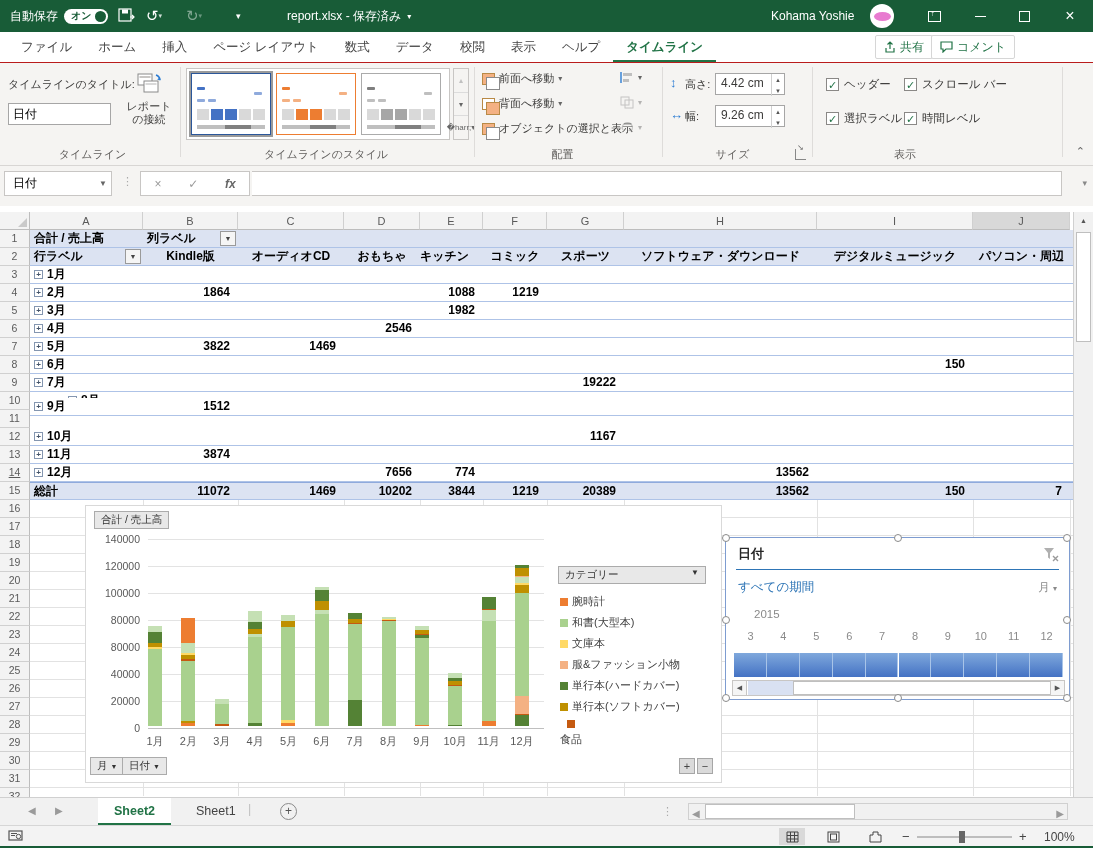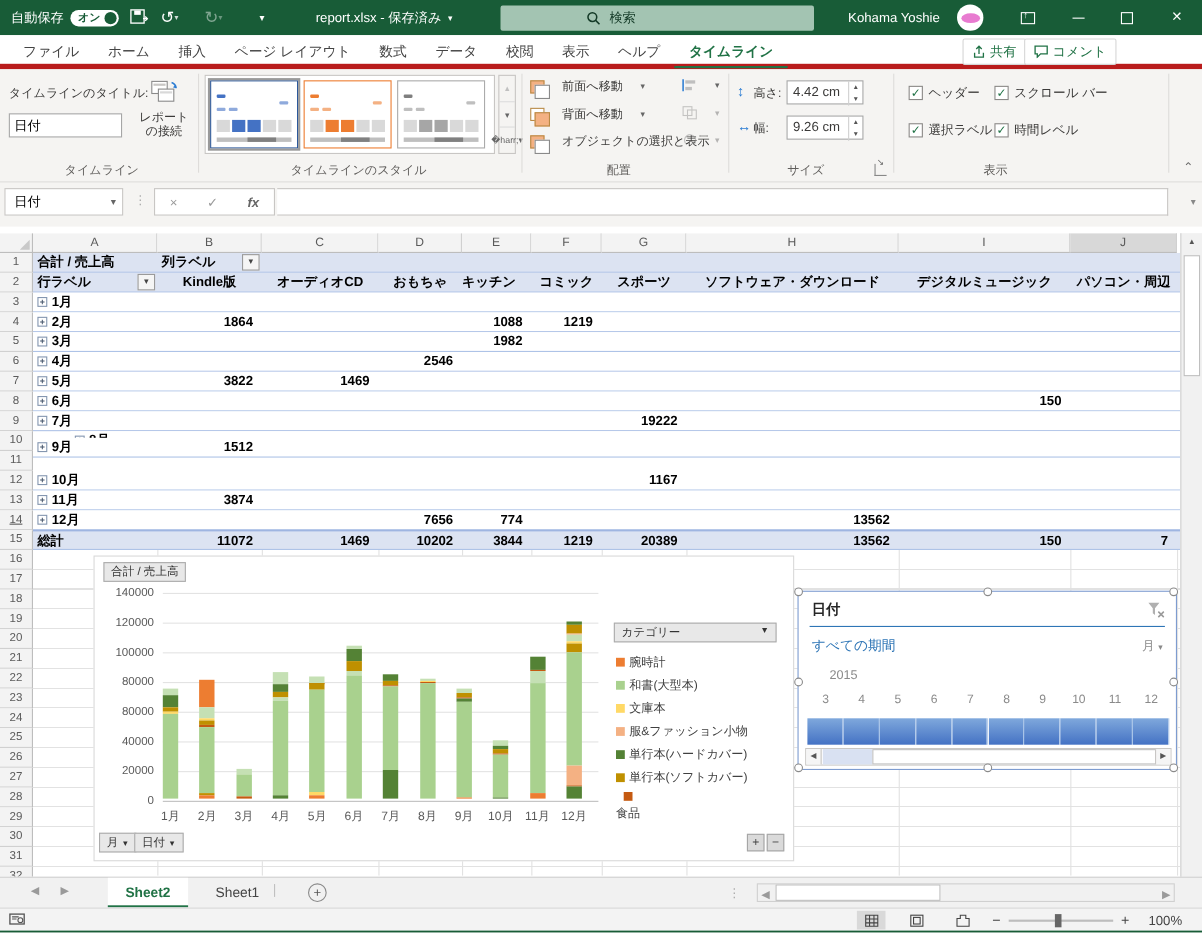--- a/index.html
+++ b/index.html
@@ -18,21 +18,21 @@
   .search-pill { position:absolute; left:455px; top:5px; width:285px; height:23px; background:#A3C4B2; border-radius:2px; display:flex; align-items:center; color:#143A27; font-size:12px; padding-left:78px; }
   .win-btn { position:absolute; top:0; width:44px; height:32px; display:flex; align-items:center; justify-content:center; font-size:14px; }
   .avatar { width:24px; height:24px; border-radius:50%; background:#fff; position:relative; overflow:hidden; }
   .avatar::after { content:""; position:absolute; left:4px; top:8px; width:17px; height:9px; border-radius:50%; background:#E87BD0; }
   .max-box { width:11px; height:11px; border:1.5px solid #fff; }
   .min-bar { width:11px; height:0; border-bottom:1.5px solid #fff; }
   .ribopt { width:13px; height:11px; border:1.5px solid #fff; position:relative; }
   .ribopt::after { content:"↑"; position:absolute; left:2px; top:-3px; font-size:8px; }
 
   
-  .tabsrow { position:absolute; left:0; top:32px; width:1093px; height:31px; background:#fff; border-bottom:5px solid #b91c1c; }
+  .tabsrow { position:absolute; left:0; top:32px; width:1093px; height:31px; background:#fff; border-bottom:1px solid #b91c1c; }
   .rtab { display:inline-block; height:30px; line-height:30px; padding:0 13px; font-size:12.5px; color:#444; cursor:pointer; }
   .rtab.active { color:#217346; font-weight:bold; border-bottom:2.5px solid #217346; }
   .pill-btn { position:absolute; top:3px; height:24px; border:1px solid #D6D6D6; background:#fff; color:#217346; font-size:12px; display:flex; align-items:center; padding:0 8px; gap:4px; border-radius:2px; }
 
   
   .ribbon { position:absolute; left:0; top:63px; width:1093px; height:103px; background:#F5F4F2; border-bottom:1px solid #D8D6D4; font-size:11px; color:#3B3A39; }
   .vsep { position:absolute; top:4px; height:90px; width:0; border-left:1px solid #DEDCDA; }
   .grp-label { position:absolute; top:84px; font-size:11px; color:#605E5C; text-align:center; }
   .rlabel { font-size:11px; color:#3B3A39; }
   .tl-title-input { position:absolute; left:8px; top:40px; width:103px; height:22px; border:1px solid #A6A6A6; background:#fff; font-size:12px; padding:2px 4px; font-family:inherit; }
@@ -41,21 +41,21 @@
   .thumb { width:80px; height:62px; border:1px solid #ABABAB; background:#fff; position:relative; padding:6px 5px; }
   .thumb.sel { outline:2px solid #9A9A9A; border:1px solid #2B579A; }
   .thumb.orange { border-color:#ED7D31; }
   .sq { display:inline-block; width:8px; height:3px; margin-right:3px; border-radius:1px; }
   .trow { display:flex; gap:2px; margin-top:5px; }
   .tcell { width:12px; height:11px; background:#D9D9D9; }
   .tbar { height:4px; background:#BFBFBF; margin-top:5px; position:relative; }
   .tbar::after { content:""; position:absolute; left:28px; top:0; width:26px; height:4px; background:#808080; }
   .gal-arrows { position:absolute; left:453px; top:5px; width:16px; height:72px; border:1px solid #C8C6C4; background:#F5F4F2; display:flex; flex-direction:column; }
   .gal-arrows span { flex:1; display:flex; align-items:center; justify-content:center; font-size:8px; color:#666; border-bottom:1px solid #DCDCDC; }
-  .arr-btn { position:absolute; font-size:11px; color:#3B3A39; display:flex; align-items:center; gap:16px; }
+  .arr-btn { position:absolute; font-size:11px; color:#3B3A39; display:flex; align-items:center; gap:4px; }
   .ico-sq { display:inline-block; width:13px; height:12px; border:1px solid #B98A46; background:#F4B183; position:relative; }
   .ico-sq.back { background:#fff; }
   .ico-sq.back::after { content:""; position:absolute; left:3px; top:3px; width:12px; height:11px; background:#F4B183; border:1px solid #B98A46; }
   .ico-sq.front::after { content:""; position:absolute; left:3px; top:3px; width:12px; height:11px; background:#fff; border:1px solid #8A8A8A; }
   .caret { font-size:8px; color:#666; }
   .spin-box { position:absolute; width:70px; height:22px; border:1px solid #A6A6A6; background:#fff; font-size:12px; padding:2px 14px 2px 5px; }
   .spin-arrows { position:absolute; width:13px; height:22px; border-left:1px solid #D0D0D0; right:0; top:0; display:flex; flex-direction:column; }
   .spin-arrows i { flex:1; font-style:normal; font-size:6px; color:#555; display:flex; align-items:center; justify-content:center; }
   .chk { display:flex; align-items:center; gap:5px; font-size:11.5px; color:#3B3A39; }
   .chk .box { width:13px; height:13px; border:1px solid #8A8886; background:#fff; color:#217346; font-size:11px; line-height:12px; text-align:center; font-weight:bold; }
@@ -162,27 +162,20 @@
       </div>
     <div class="item qat-btn dim" style="left:186px;">
         <span>↻</span>
         <span class="caret" style="color:#fff;opacity:.8;font-size:7px;">▾</span>
       </div>
     <div class="item" style="left:236px;font-size:9px;">▾</div>
     <div class="item" style="left:287px;">
         <span>report.xlsx - 保存済み</span>
         <span style="font-size:8px;margin-left:6px;">▾</span>
       </div>
-    <div class="search-pill">
-      <svg width="13" height="13" viewBox="0 0 13 13" style="margin-right:8px;">
-          <circle cx="5.5" cy="5.5" r="4" fill="none" stroke="#143A27" stroke-width="1.4"></circle>
-          <line x1="8.5" y1="8.5" x2="12" y2="12" stroke="#143A27" stroke-width="1.4"></line>
-        </svg>
-      <span>検索</span>
-    </div>
     <div class="item" style="left:771px;">Kohama Yoshie</div>
     <div class="item" style="left:870px;">
         <span class="avatar"></span>
       </div>
     <div class="win-btn" style="left:912px;">
         <span class="ribopt"></span>
       </div>
     <div class="win-btn" style="left:958px;">
         <span class="min-bar"></span>
       </div>

